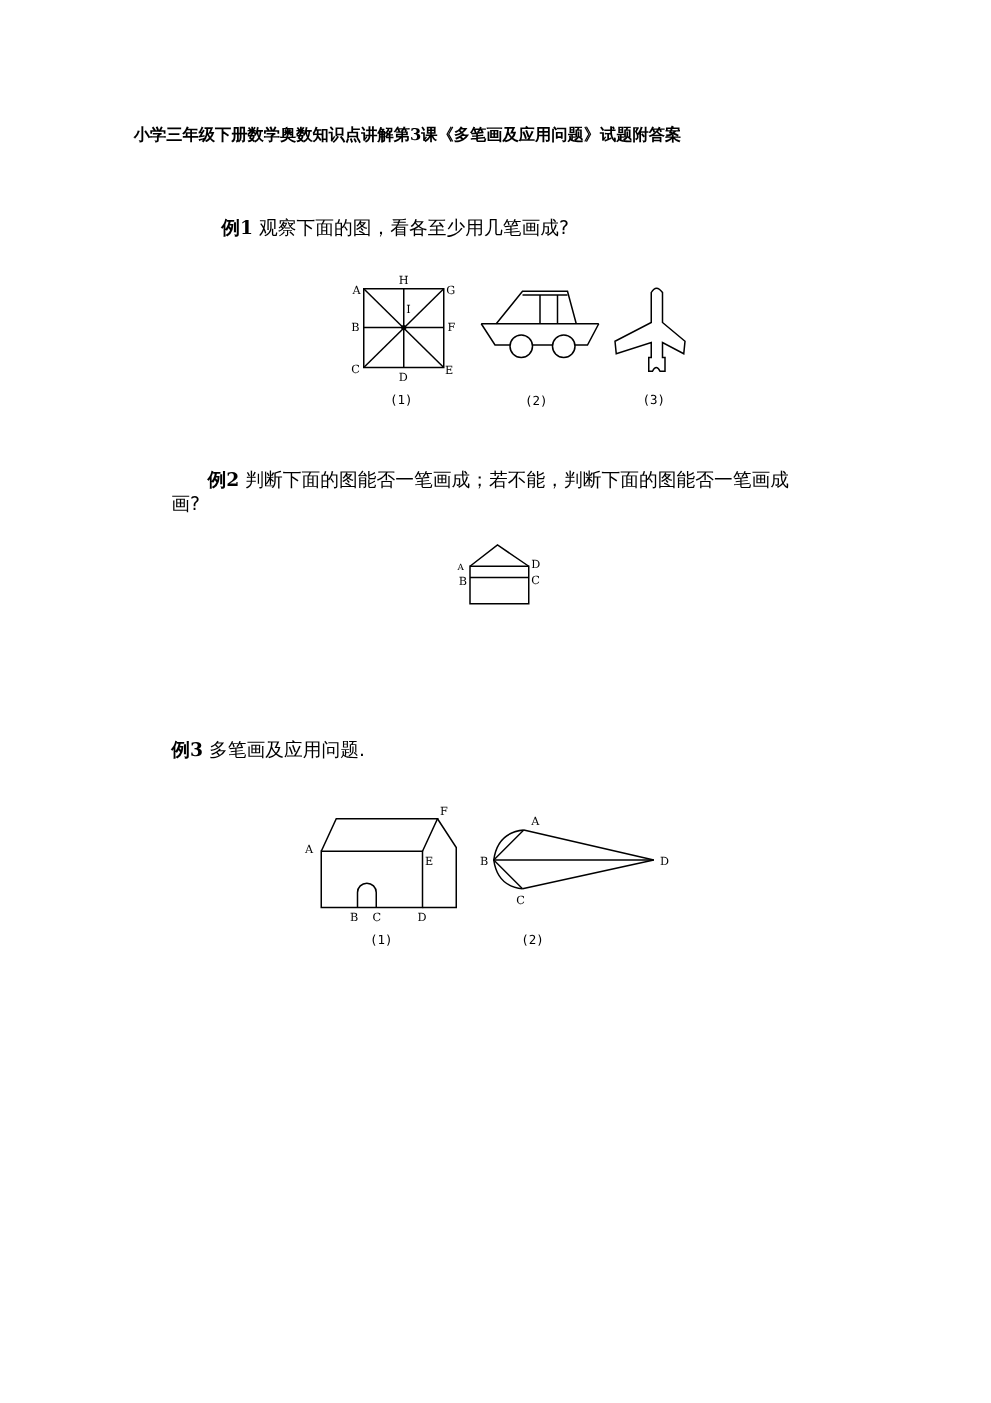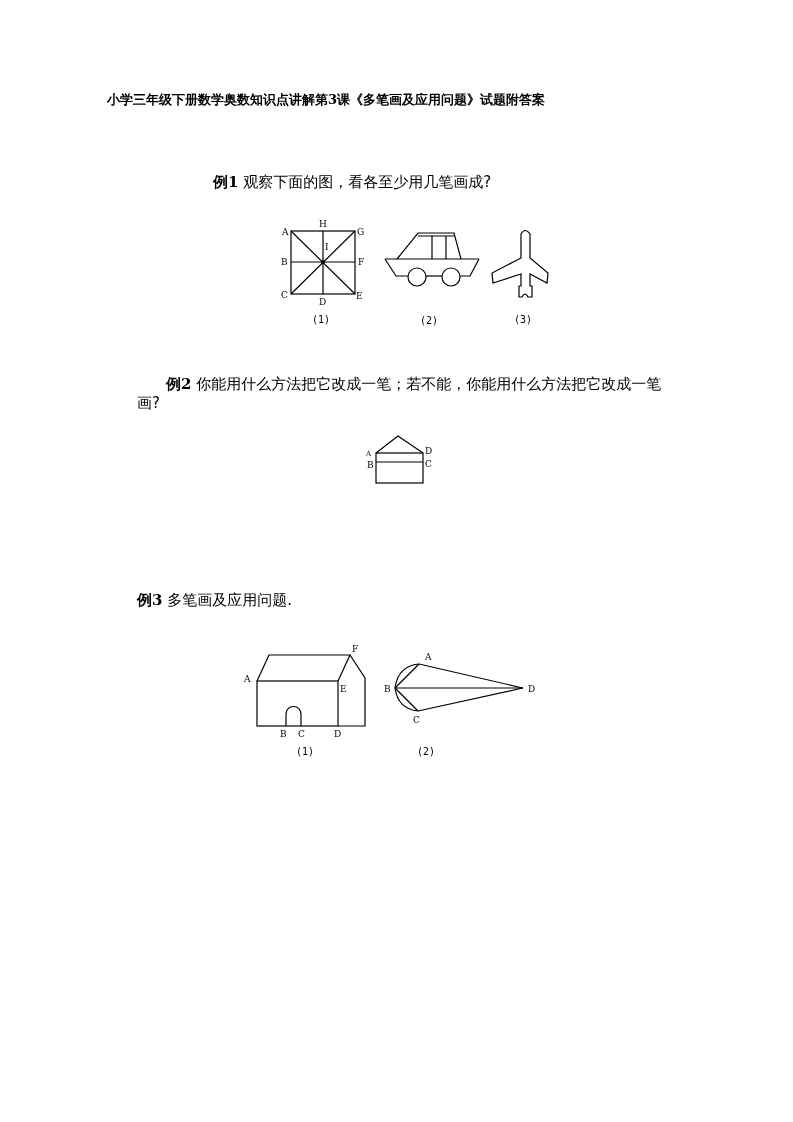--- a/index.html
+++ b/index.html
@@ -1,39 +1,39 @@
 <!DOCTYPE html>
 <html><head>
   <meta charset="utf-8">
   <style>
     html, body { margin: 0; padding: 0; background: #ffffff; }
     body { width: 793px; height: 1122px; position: relative; overflow: hidden;
            font-family: "DejaVu Serif", "Liberation Serif", serif; color: #000; }
     .abs { position: absolute; }
-    .title { left: 0; width: 652px; top: 91px; text-align: center; font-size: 13px; font-weight: bold;
+    .title { left: 0; width: 652px; top: 99px; text-align: center; font-size: 13px; font-weight: bold;
              font-family: "DejaVu Serif", serif; letter-spacing: 0px; }
     .q { font-size: 15px; font-family: "DejaVu Sans", sans-serif; white-space: nowrap; }
     .q b { font-family: "DejaVu Serif", serif; font-weight: bold; }
     svg { position: absolute; left: 0; top: 0; }
     svg text { font-family: "DejaVu Serif", serif; font-size: 9px; fill: #000; }
     svg text.cap { font-family: "DejaVu Sans Mono", monospace; font-size: 10px; }
   </style>
 </head>
 <body>
 
 <div class="abs title">小学三年级下册数学奥数知识点讲解第3课《多笔画及应用问题》试题附答案</div>
 
-<div class="abs q" style="left:177px; top:173px;margin-left:36px;">
+<div class="abs q" style="left:177px; top:173px;">
   <b>例1</b>
   <span>观察下面的图，看各至少用几笔画成?</span>
 </div>
 
 <div class="abs q" style="left:166px; top:375px;">
   <b>例2</b>
-  <span>你能用什么方法把它改成一笔；若不能，你能用什么方法把它改成一笔</span>
+  <span>判断下面的图能否一笔画成；若不能，判断下面的图能否一笔画成</span>
 </div>
 <div class="abs q" style="left:137px; top:394px;">画?</div>
 
 <div class="abs q" style="left:137px; top:591px;">
   <b>例3</b>
   <span>多笔画及应用问题.</span>
 </div>
 
 <svg width="793" height="1122" viewBox="0 0 793 1122">
   <g stroke="#000" stroke-width="1.2" fill="none">

